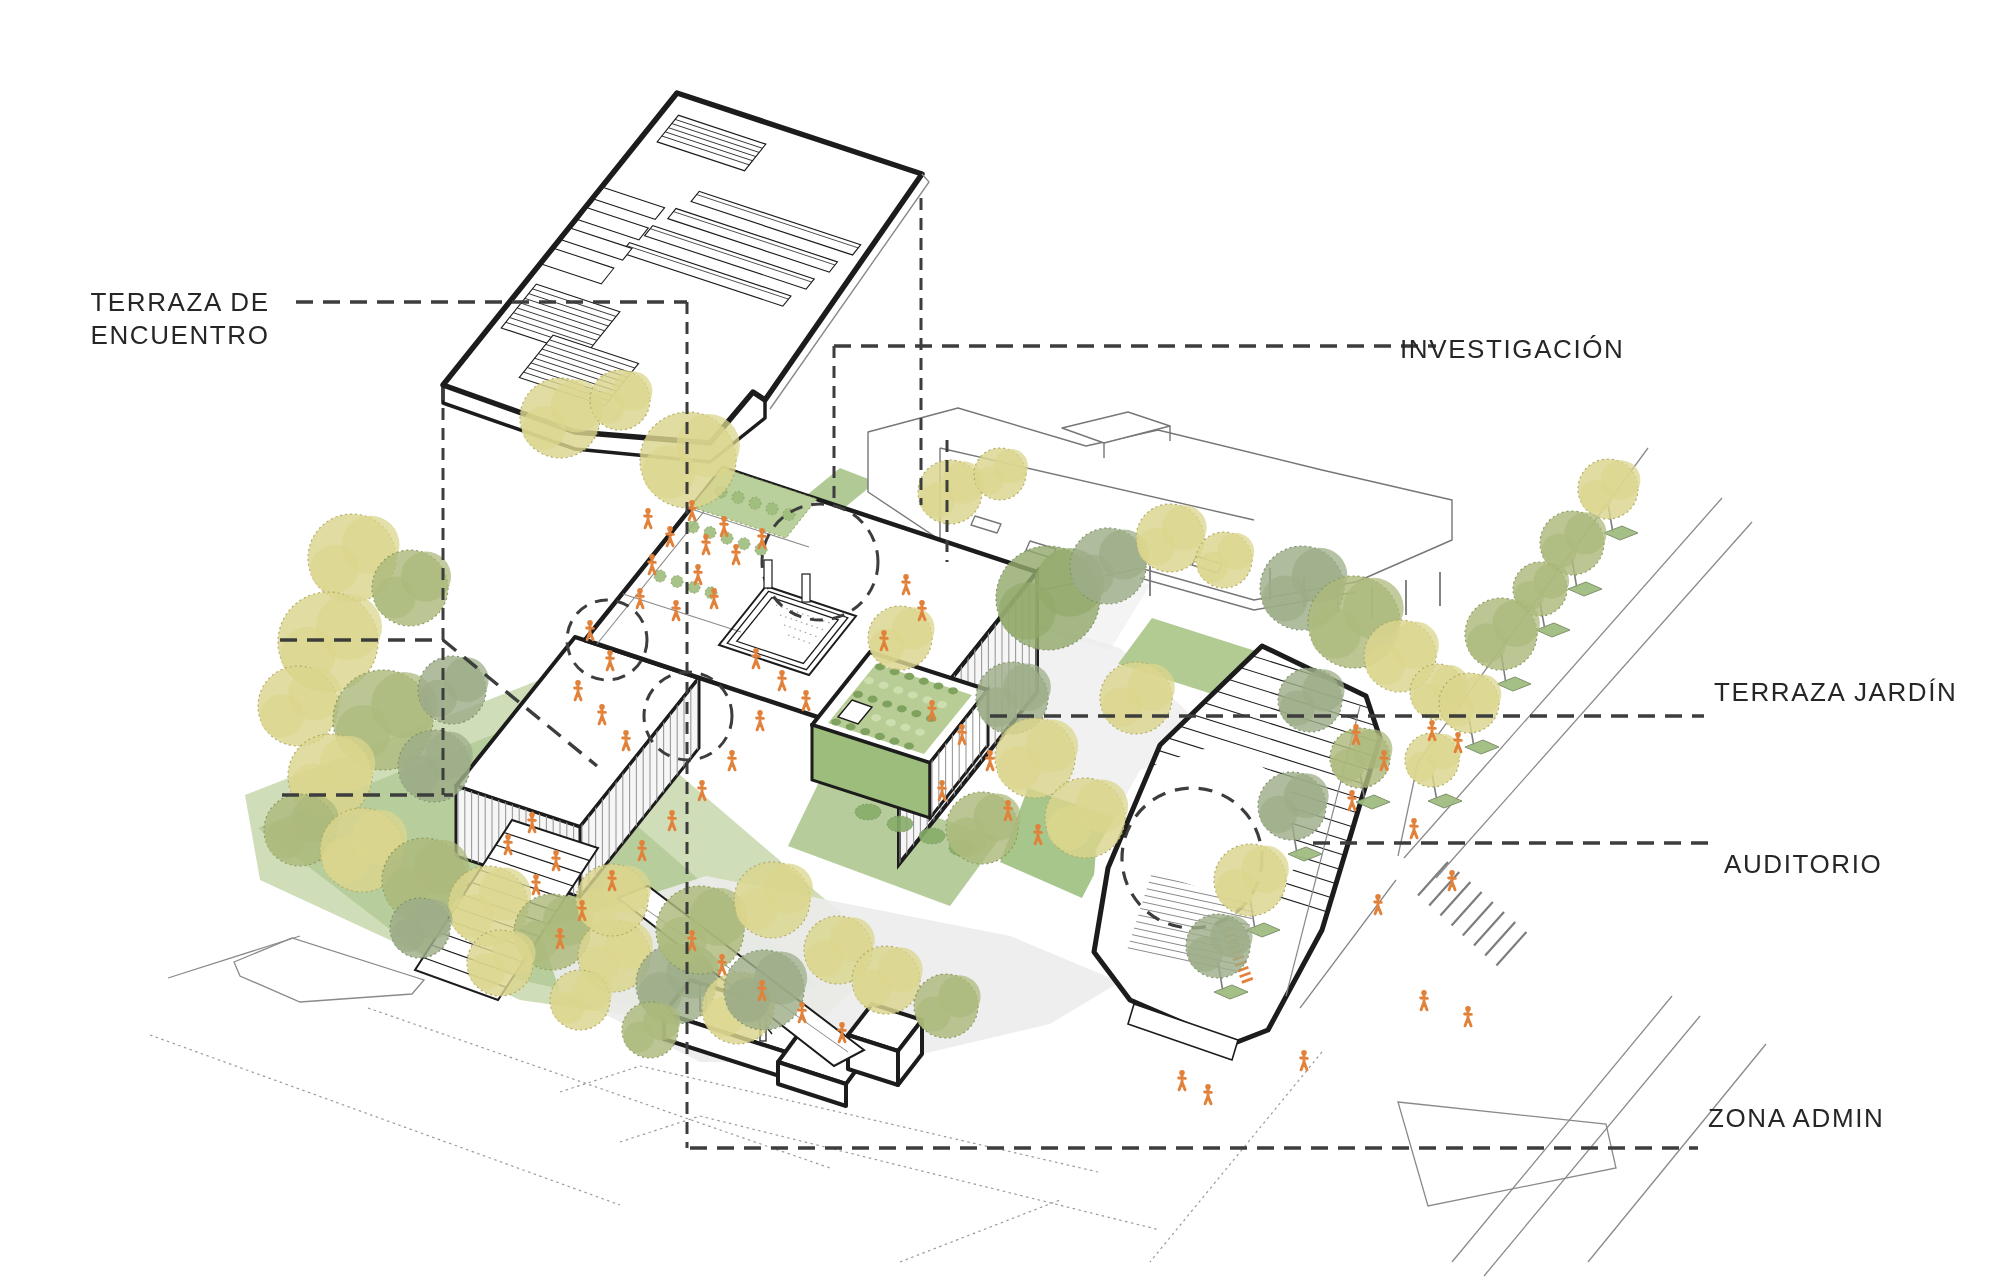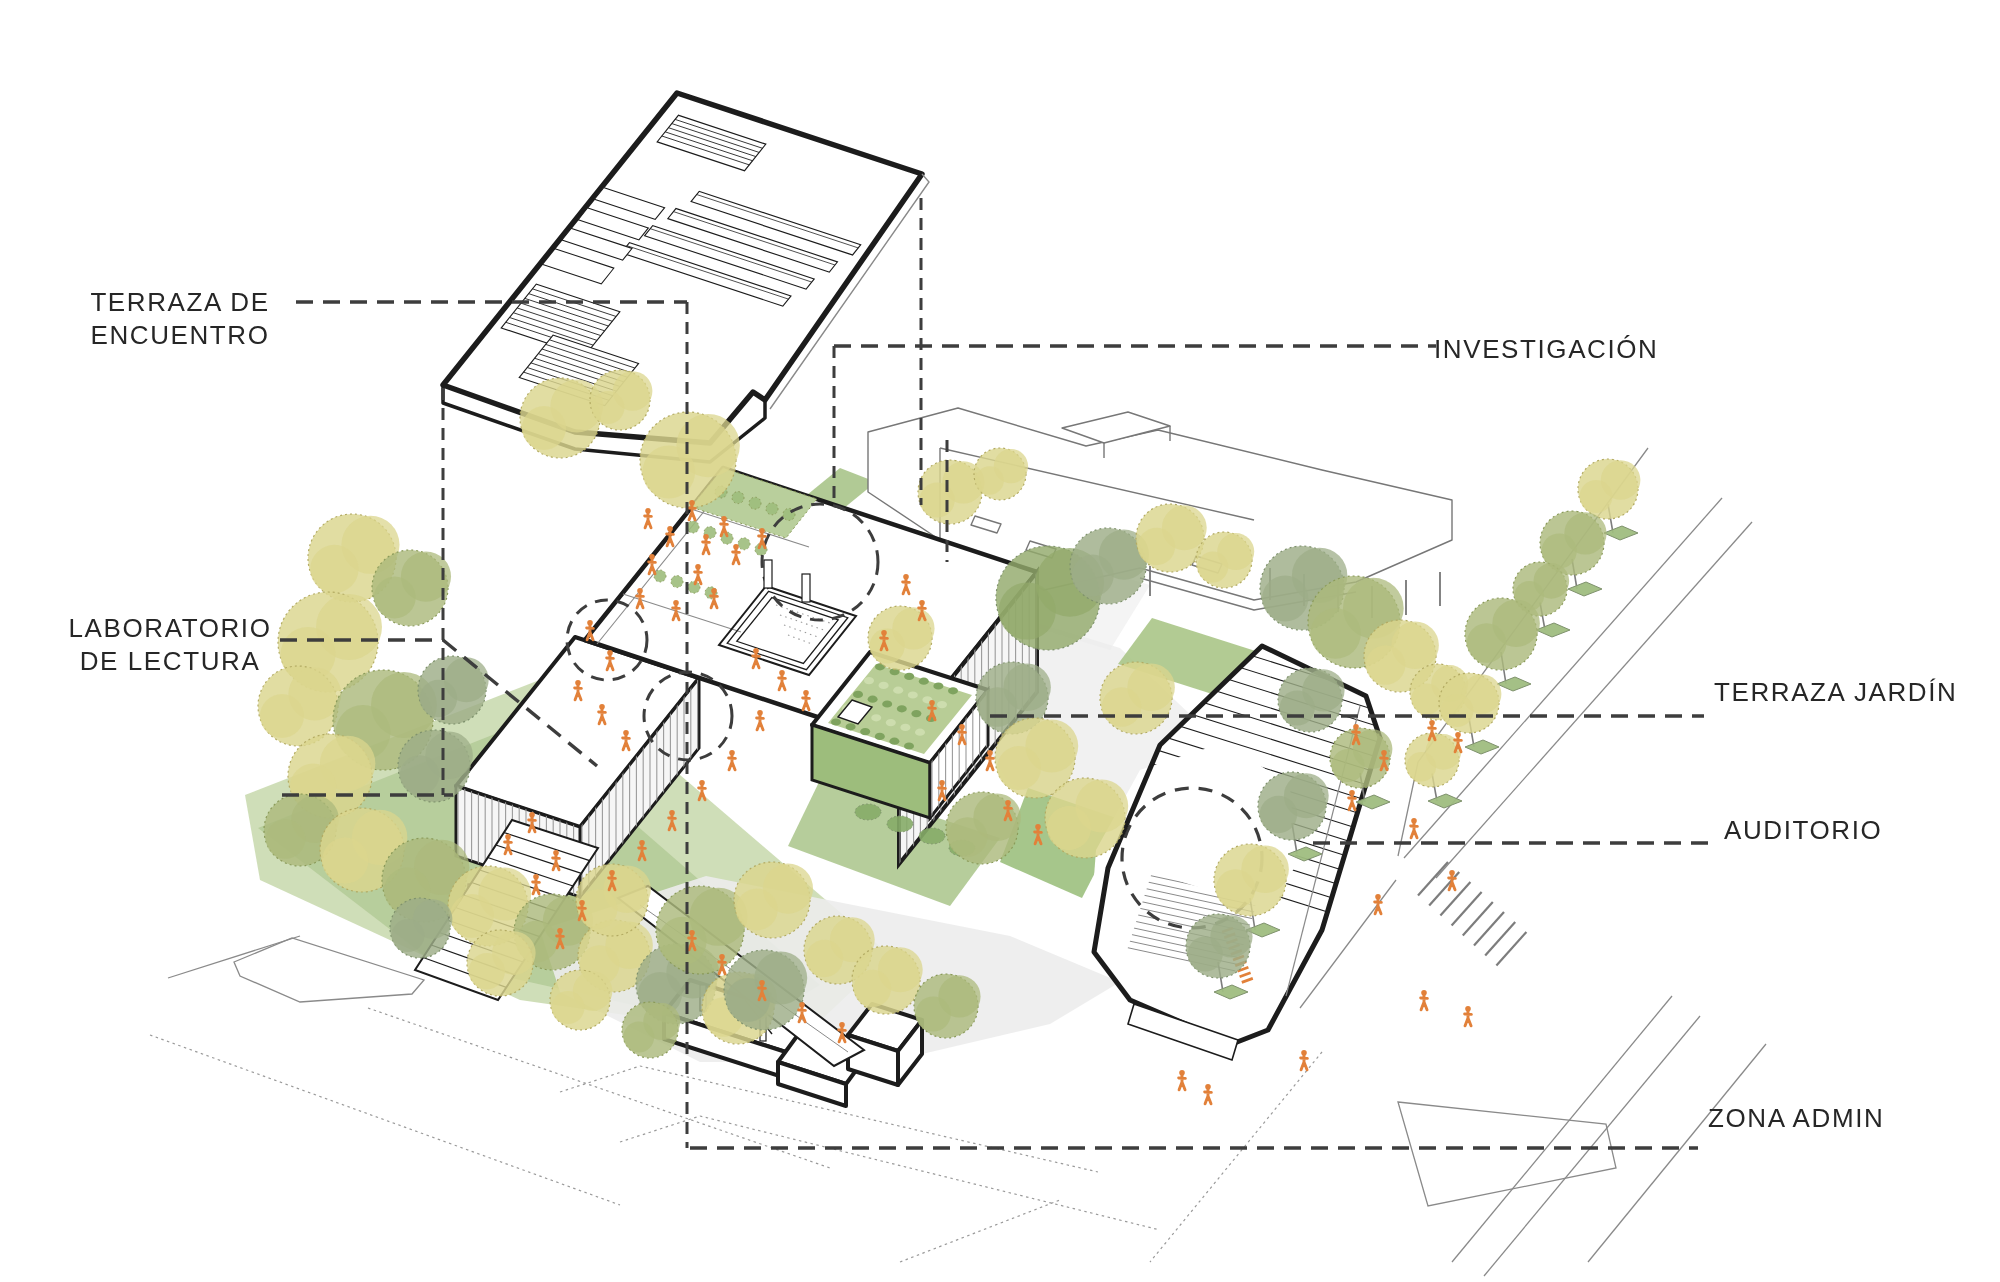--- a/index.html
+++ b/index.html
@@ -978,21 +978,17 @@
       <path d="M1313,843 H1714"></path>
       <path d="M690,1148 H1698"></path>
     </g>
   </g>
 </svg>
 
 <div class="lbl c" style="left:55px;top:286px;width:250px">
   <div>TERRAZA DE</div>
   <div>ENCUENTRO</div>
 </div>
-<div class="lbl" style="left:1434px;top:333px">INVESTIGACIÓN</div>
-<div class="lbl c" style="left:45px;top:612px;width:250px">
-  <div>LABORATORIO</div>
-  <div>DE LECTURA</div>
-</div>
+<div class="lbl" style="left:1400px;top:333px">INVESTIGACIÓN</div>
 <div class="lbl" style="left:1714px;top:676px">TERRAZA JARDÍN</div>
-<div class="lbl" style="left:1724px;top:814px">AUDITORIO</div>
+<div class="lbl" style="left:1724px;top:848px">AUDITORIO</div>
 <div class="lbl" style="left:1708px;top:1102px">ZONA ADMIN</div>
 </div>
 
 </body></html>

